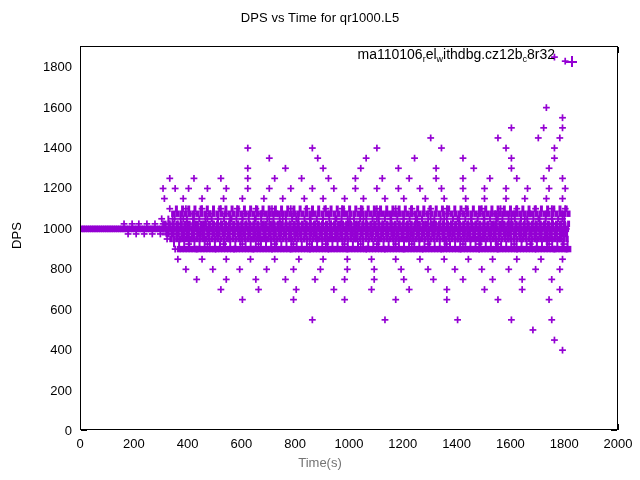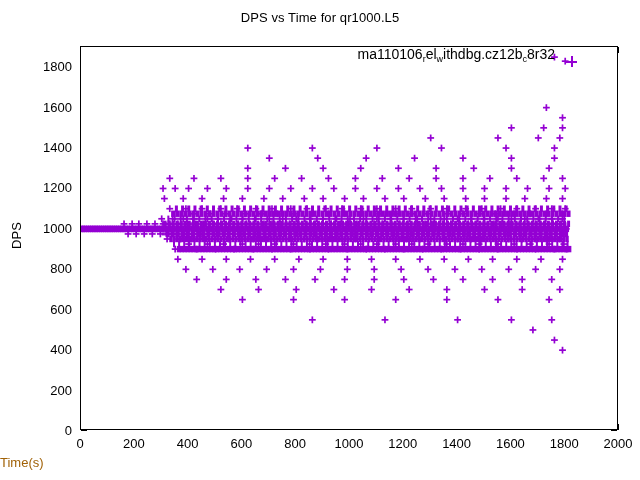--- a/index.html
+++ b/index.html
@@ -57,21 +57,21 @@
     height:6px;width:1px;background:#000;
     top:424px;
   }
   .xtick-mark-t{
     position:absolute;
     height:6px;width:1px;background:#000;
     top:47px;
   }
   .axis-title-x{
     position:absolute;top:455px;left:0;width:640px;
-    font-size:13px;color:#a16207;
+    text-align:center;font-size:13px;color:#737373;
   }
   .axis-title-y{
     position:absolute;
     left:-14px;top:228px;
     width:60px;
     text-align:center;
     font-size:13px;color:#000;
     transform:rotate(-90deg);
     transform-origin:center center;
   }

